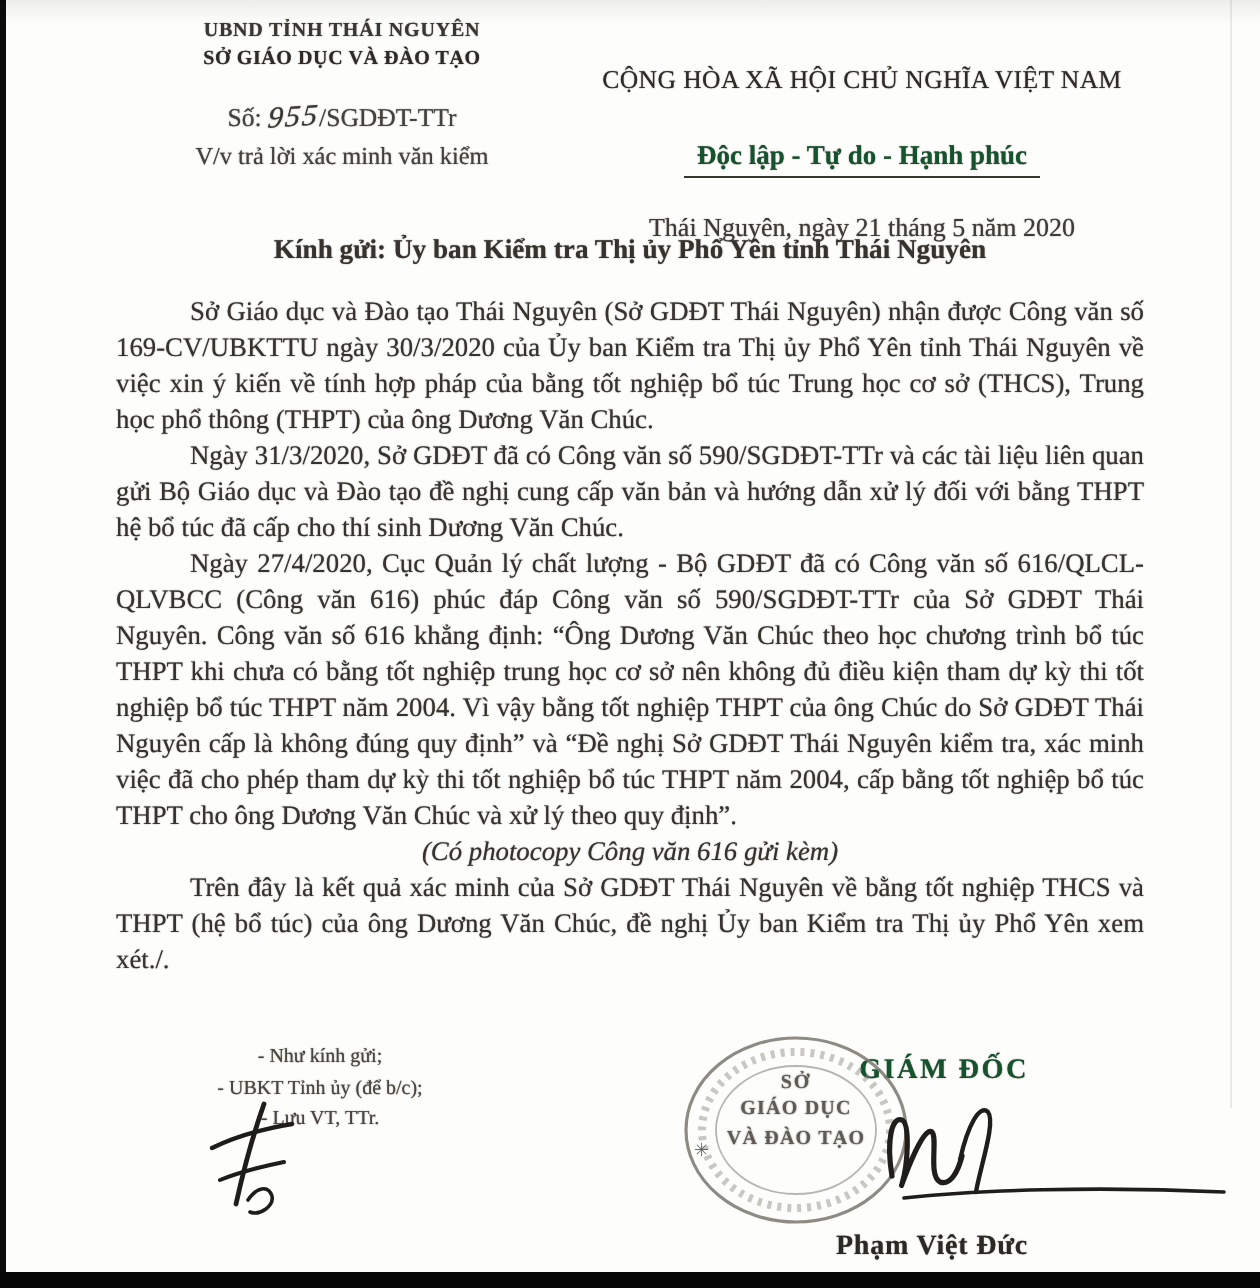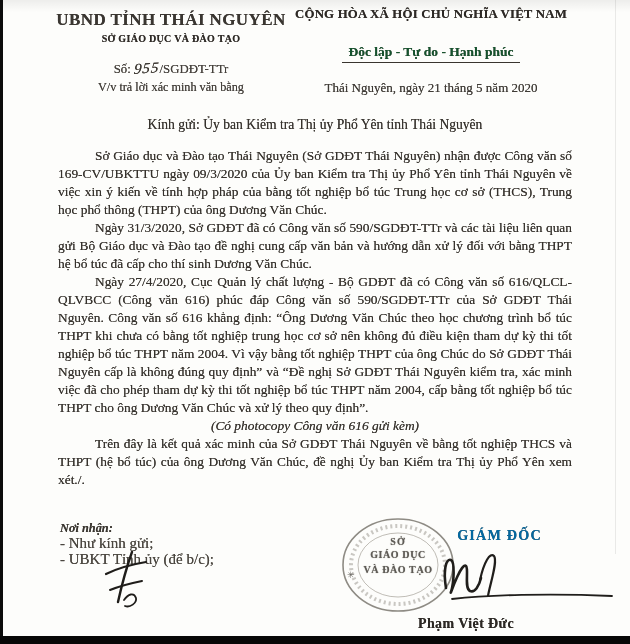--- a/index.html
+++ b/index.html
@@ -13,44 +13,44 @@
   
   .edge-left{position:absolute;left:0;top:0;width:3px;height:100%;background:#0b0b0b;}
   .edge-bottom{position:absolute;left:0;bottom:0;width:100%;height:8px;background:#070707;}
   .edge-top{position:absolute;left:0;top:0;width:100%;height:12px;background:linear-gradient(#00000010,#00000000);}
   .edge-right{position:absolute;right:14px;top:0;width:1px;height:86%;background:#00000014;}
 
   .txt{text-shadow:0 0 0.6px rgba(45,40,35,.75);}
 
   
   .hdr-left{position:absolute;left:38px;top:10px;width:266px;text-align:center;}
-  .hdr-left .l1{font-size:17px;font-weight:bold;letter-spacing:.4px;color:#3a3631;}
+  .hdr-left .l1{font-size:10px;font-weight:bold;letter-spacing:.4px;color:#3a3631;}
   .hdr-left .l2{font-size:10px;font-weight:bold;letter-spacing:.3px;margin-top:3px;color:#2e2a26;}
   .so-line{margin-top:16px;font-size:12.8px;color:#45413c;}
   .handwritten{display:inline-block;font-style:italic;font-size:15px;transform:skewX(-10deg) rotate(-4deg);color:#3a3630;letter-spacing:1px;}
   .vv{margin-top:3px;font-size:12.2px;color:#45413c;}
 
   .hdr-right{position:absolute;left:286px;top:7px;width:290px;text-align:center;}
-  .hdr-right .l1{font-size:12.8px;font-weight:bold;letter-spacing:.2px;color:#2e2a26;}
+  .hdr-right .l1{font-size:12.8px;font-weight:normal;letter-spacing:.2px;color:#2e2a26;margin-top:26px;}
   .hdr-right .l2{display:inline-block;font-size:13.5px;font-weight:bold;margin-top:4px;padding:0 6px 2px 6px;border-bottom:1.6px solid #39352f;color:#14532d;}
   .dateline{margin-top:17px;font-size:13px;color:#3f3b36;}
 
-  .recipient{position:absolute;left:0;top:117px;width:100%;text-align:center;font-size:13.6px;color:#36322d;}
+  .recipient{position:absolute;left:0;top:117px;width:100%;text-align:center;font-size:13.6px;color:#36322d;font-weight:bold;}
 
   
   .body{position:absolute;left:58px;top:147px;width:514px;font-size:13.4px;line-height:18px;text-align:justify;color:#36322d;}
   .body p{margin:0;text-indent:37px;}
   .center-note{text-indent:0 !important;text-align:center;font-style:italic;}
 
   
   .noinhan{position:absolute;left:60px;top:521px;width:200px;}
   .noinhan .label{font-size:12.3px;font-weight:bold;font-style:italic;color:#3a3630;}
-  .noinhan .item{font-size:15px;line-height:15.5px;color:#4a463f;}
+  .noinhan .item{font-size:10px;line-height:15.5px;color:#4a463f;text-align:center;}
 
-  .giamdoc{position:absolute;left:402px;top:527px;width:140px;text-align:right;font-size:14.2px;font-weight:bold;letter-spacing:1.2px;color:#0369a1;}
+  .giamdoc{position:absolute;left:402px;top:527px;width:140px;text-align:center;font-size:14.2px;font-weight:bold;letter-spacing:1.2px;color:#14532d;}
   .signer-name{position:absolute;left:396px;top:616px;width:140px;text-align:center;font-size:14px;font-weight:bold;letter-spacing:.4px;color:#2c2824;}
 
   
   .stamp{position:absolute;left:340px;top:516px;width:116px;height:98px;}
   .stamp svg{position:absolute;left:0;top:0;}
   .stamp-center{position:absolute;left:0;top:20px;width:100%;text-align:center;color:#5e5b56;text-shadow:0 0 1px #8a877f;}
   .stamp-center .s1{font-size:10px;font-weight:bold;letter-spacing:1px;}
   .stamp-center .s2,.stamp-center .s3{font-size:10px;font-weight:bold;letter-spacing:.6px;line-height:15px;}
   .stamp-star{position:absolute;left:7px;top:54px;font-size:9px;color:#6b6862;}
 
@@ -64,43 +64,43 @@
   <div class="edge-top"></div>
   <div class="edge-right"></div>
 
   <div class="hdr-left">
     <div class="l1 txt">UBND TỈNH THÁI NGUYÊN</div>
     <div class="l2 txt">SỞ GIÁO DỤC VÀ ĐÀO TẠO</div>
     <div class="so-line txt">
       <span>Số:</span>
       <span class="handwritten">955</span><span>/SGDĐT-TTr</span>
     </div>
-    <div class="vv txt">V/v trả lời xác minh văn bằng</div>
+    <div class="vv txt">V/v trả lời xác minh văn kiểm</div>
   </div>
 
   <div class="hdr-right">
     <div class="l1 txt">CỘNG HÒA XÃ HỘI CHỦ NGHĨA VIỆT NAM</div><br>
     <span class="l2 txt">Độc lập - Tự do - Hạnh phúc</span>
     <div class="dateline txt">Thái Nguyên, ngày 21 tháng 5 năm 2020</div>
   </div>
 
   <div class="recipient txt">Kính gửi: Ủy ban Kiểm tra Thị ủy Phổ Yên tỉnh Thái Nguyên</div>
 
   <div class="body txt">
-    <p>Sở Giáo dục và Đào tạo Thái Nguyên (Sở GDĐT Thái Nguyên) nhận được Công văn số 169-CV/UBKTTU ngày 09/3/2020 của Ủy ban Kiểm tra Thị ủy Phổ Yên tỉnh Thái Nguyên về việc xin ý kiến về tính hợp pháp của bằng tốt nghiệp bổ túc Trung học cơ sở (THCS), Trung học phổ thông (THPT) của ông Dương Văn Chúc.</p>
+    <p>Sở Giáo dục và Đào tạo Thái Nguyên (Sở GDĐT Thái Nguyên) nhận được Công văn số 169-CV/UBKTTU ngày 30/3/2020 của Ủy ban Kiểm tra Thị ủy Phổ Yên tỉnh Thái Nguyên về việc xin ý kiến về tính hợp pháp của bằng tốt nghiệp bổ túc Trung học cơ sở (THCS), Trung học phổ thông (THPT) của ông Dương Văn Chúc.</p>
     <p>Ngày 31/3/2020, Sở GDĐT đã có Công văn số 590/SGDĐT-TTr và các tài liệu liên quan gửi Bộ Giáo dục và Đào tạo đề nghị cung cấp văn bản và hướng dẫn xử lý đối với bằng THPT hệ bổ túc đã cấp cho thí sinh Dương Văn Chúc.</p>
     <p>Ngày 27/4/2020, Cục Quản lý chất lượng - Bộ GDĐT đã có Công văn số 616/QLCL-QLVBCC (Công văn 616) phúc đáp Công văn số 590/SGDĐT-TTr của Sở GDĐT Thái Nguyên. Công văn số 616 khẳng định: “Ông Dương Văn Chúc theo học chương trình bổ túc THPT khi chưa có bằng tốt nghiệp trung học cơ sở nên không đủ điều kiện tham dự kỳ thi tốt nghiệp bổ túc THPT năm 2004. Vì vậy bằng tốt nghiệp THPT của ông Chúc do Sở GDĐT Thái Nguyên cấp là không đúng quy định” và “Đề nghị Sở GDĐT Thái Nguyên kiểm tra, xác minh việc đã cho phép tham dự kỳ thi tốt nghiệp bổ túc THPT năm 2004, cấp bằng tốt nghiệp bổ túc THPT cho ông Dương Văn Chúc và xử lý theo quy định”.</p>
     <p class="center-note">(Có photocopy Công văn 616 gửi kèm)</p>
     <p>Trên đây là kết quả xác minh của Sở GDĐT Thái Nguyên về bằng tốt nghiệp THCS và THPT (hệ bổ túc) của ông Dương Văn Chúc, đề nghị Ủy ban Kiểm tra Thị ủy Phổ Yên xem xét./.</p>
   </div>
 
   <div class="noinhan">
-    <div class="label txt">Nơi nhận:</div>
     <div class="item txt">- Như kính gửi;</div>
     <div class="item txt">- UBKT Tỉnh ủy (để b/c);</div>
+    <div class="item txt">- Lưu VT, TTr.</div>
   </div>
 
   <svg class="sig-init" viewBox="0 0 62 66" width="62" height="66">
     <g fill="none" stroke="#1f1d1a" stroke-linecap="round">
       <path d="M38,6 C33,20 28,38 24,56" stroke-width="2.4"></path>
       <path d="M12,28 C24,22 40,18 52,16" stroke-width="2.2"></path>
       <path d="M16,44 C26,40 38,37 48,35" stroke-width="2"></path>
       <path d="M30,54 C34,48 40,46 42,52 C43,57 36,62 31,60" stroke-width="1.8"></path>
     </g>
   </svg>

